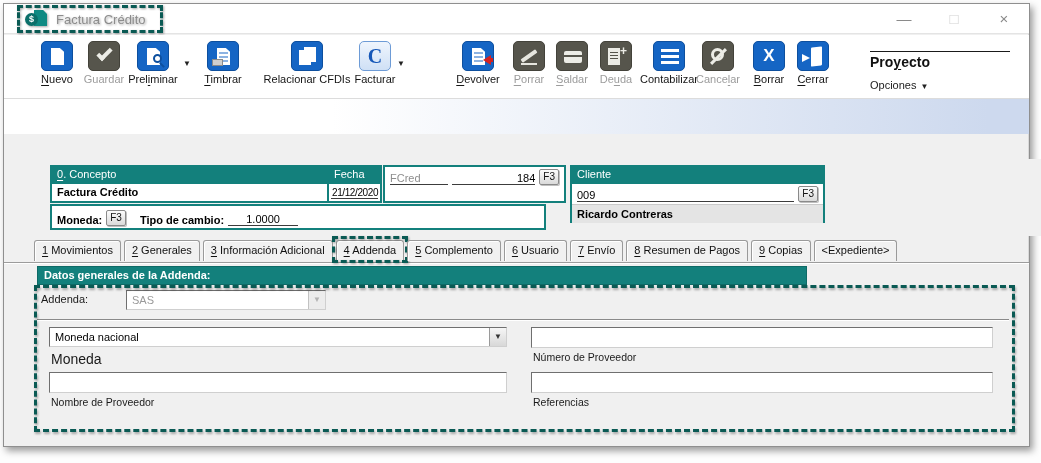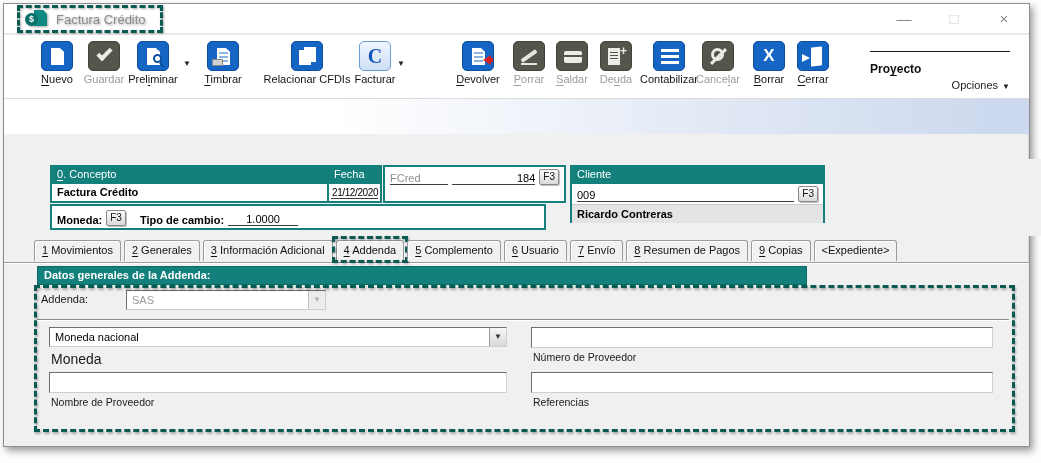--- a/index.html
+++ b/index.html
@@ -57,22 +57,22 @@
   .shp-plus { position:absolute; right:4px; top:3px; color:#ecece6; font-size:12px; font-weight:bold; line-height:12px; }
   .shp-bars { position:absolute; left:7px; top:7px; width:18px; height:16px;
               background:repeating-linear-gradient(to bottom, #ffffff 0 3px, #1565c4 3px 6px); }
   .shp-xglyph { display:block; font-weight:800; font-size:17px; line-height:28px; text-align:center; color:#fff; }
   .shp-door { position:absolute; right:6px; top:5px; width:11px; height:19px; background:#fff; border-radius:1px; transform:skewY(-7deg); }
   .shp-exitarr { position:absolute; left:4px; top:12px; width:0; height:0; border:4px solid transparent; border-left:8px solid #fff; }
   .shp-ban { position:absolute; left:8px; top:6px; width:13px; height:13px; border:3px solid #ecece6; border-radius:50%; }
   .shp-banbar { position:absolute; left:5px; top:13px; width:21px; height:3px; background:#ecece6; transform:rotate(-45deg); }
   .proyecto { position:absolute; left:866px; top:16px; width:140px; }
   .proy-line { border-top:1px solid #1a1a1a; width:100%; }
-  .proy-label { font-size:12px; font-weight:bold; color:#111; margin-top:10px; }
-  .opciones { position:absolute; left:866px; top:44px; width:140px; text-align:right; font-size:11px; color:#222; }
+  .proy-label { font-size:14px; font-weight:bold; color:#111; margin-top:2px; }
+  .opciones { position:absolute; left:866px; top:44px; width:140px; text-align:left; font-size:11px; color:#222; }
   .opciones .caret { font-size:8px; margin-left:4px; }
 
   
   .grad-band { position:absolute; left:0; top:94px; width:100%; height:36px; border-top:1px solid #dcdcdc;
                background:linear-gradient(to right, #ffffff 32%, #cdd9ee 96%); }
   .crumb-area { position:absolute; left:0; top:130px; width:100%; height:25px; background:#ffffff; }
   .crumb { position:absolute; left:37px; top:4px; font-size:12px; font-weight:bold; color:#1a1a1a; }
   .crumb .brand { color:#ef0000; margin-right:6px; }
 
   

